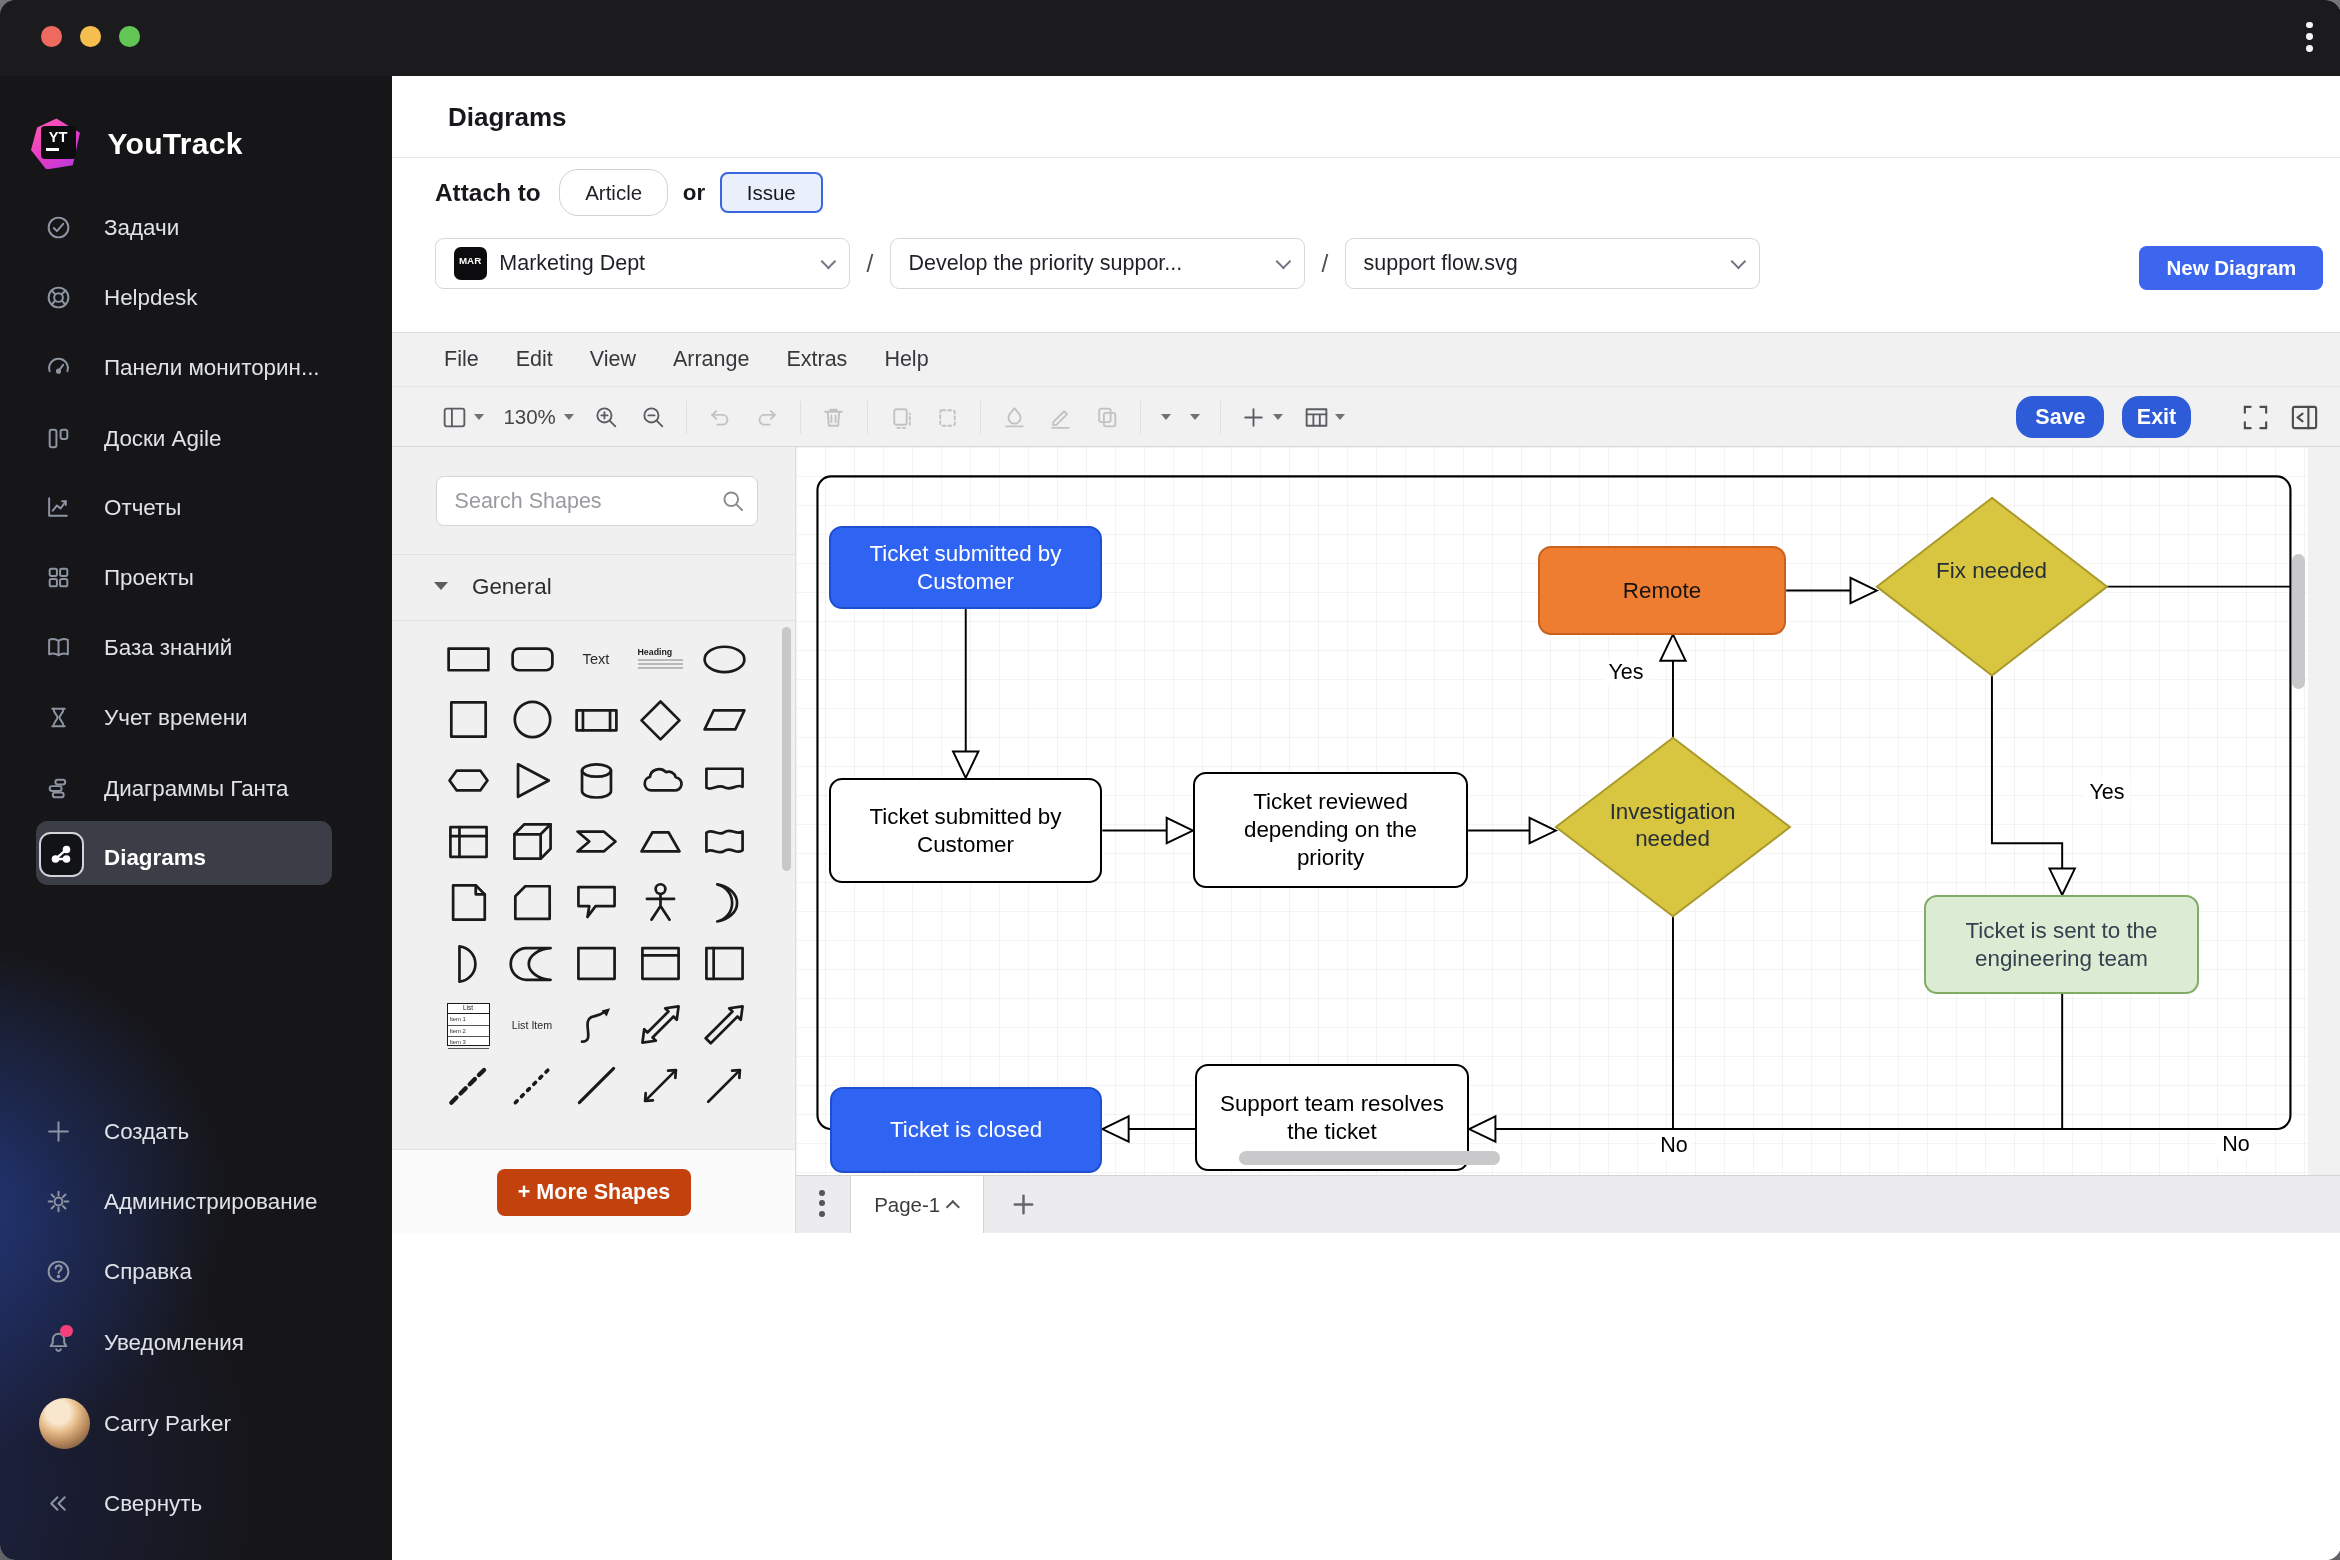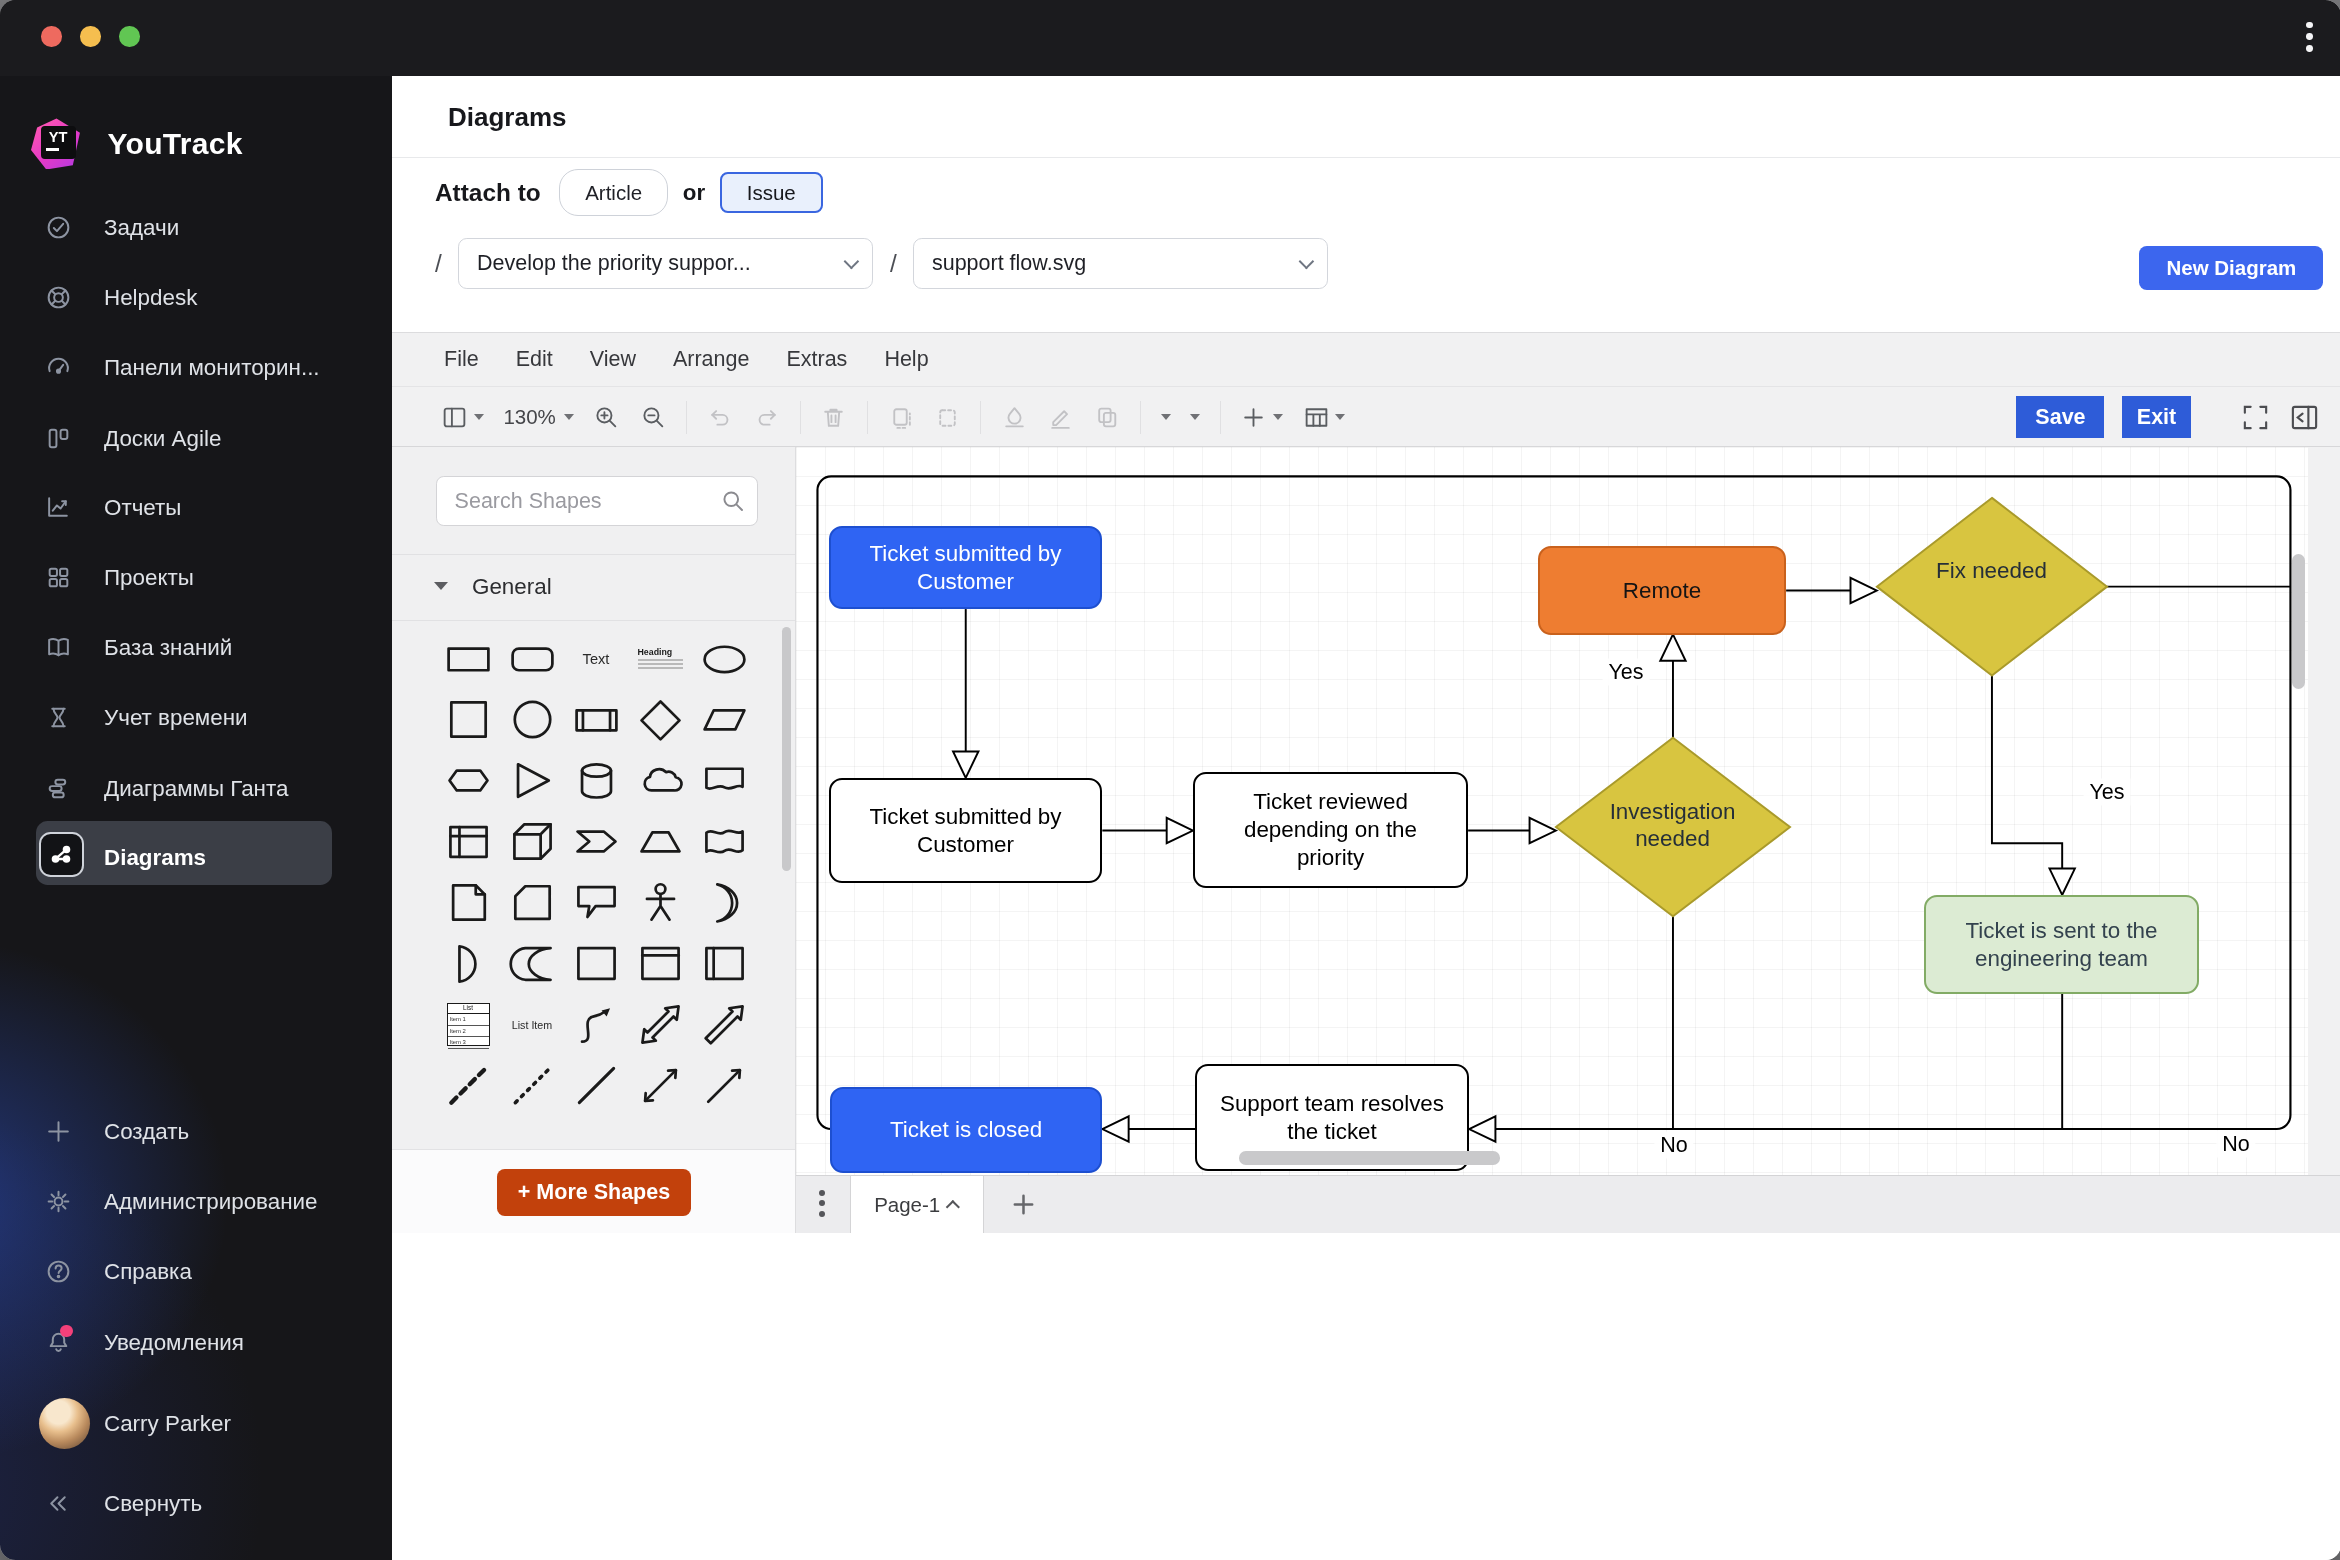--- a/index.html
+++ b/index.html
@@ -82,21 +82,21 @@
   .toolbar { position:absolute; left:0; top:55px; right:0; height:59px; border-bottom:1px solid #d7d7d9;
              display:flex; align-items:center; padding-left:49px; gap:19.5px; }
   .ticon { display:inline-flex; align-items:center; gap:5.9px; cursor:pointer; }
   .ticon svg { width:27px; height:27px; stroke:#5a5d61; fill:none; stroke-width:1.8; stroke-linecap:round; stroke-linejoin:round; }
   .ticon.dis svg { stroke:#c2c2c5; }
   .caret-dn { width:0; height:0; border-left:5.9px solid transparent; border-right:5.9px solid transparent;
               border-top:6.8px solid #707175; display:inline-block; }
   .tzoom { font-size:20.5px; color:#45464a; display:flex; align-items:center; gap:7.8px; cursor:pointer; }
   .tb-sep { width:1px; height:33px; background:#e0e0e2; }
   .toolbar-right { position:absolute; right:21.5px; top:0; height:100%; display:flex; align-items:center; gap:17.6px; }
-  .btn-save, .btn-exit { height:42px; background:#2e5cd8; color:#fff; border:none; border-radius:0;
+  .btn-save, .btn-exit { height:42px; background:#2e5cd8; color:#fff; border:none; border-radius:17px;
                          font-size:21.5px; font-weight:600; cursor:pointer; }
   .btn-save { width:88px; } .btn-exit { width:69px; }
   .wicon { width:31px; height:31px; cursor:pointer; }
   .wicon svg { width:31px; height:31px; stroke:#4c4d51; fill:none; stroke-width:2.2; stroke-linecap:round; }
   .toolbar-right .gap { width:13.7px; }
 
   .ebody { position:absolute; left:0; top:114px; right:0; bottom:0; }
 
   
   .panel { position:absolute; left:0; top:0; width:404px; height:100%; background:#f0f0f1; border-right:1px solid #dddddf;padding-left:7px; }
@@ -310,20 +310,25 @@
     </div>
 
     <div class="attach-row">
       <span class="attach-label">Attach to</span>
       <button class="btn-article">Article</button>
       <span class="or-label">or</span>
       <button class="btn-issue">Issue</button>
     </div>
 
     <div class="path-row">
+      <div class="dd">
+        <span class="mar-badge">MAR</span>
+        <span class="dd-label">Marketing Dept</span>
+        <span class="chev"></span>
+      </div>
       <span class="path-sep">/</span>
       <div class="dd">
         <span class="dd-label">Develop the priority suppor...</span>
         <span class="chev"></span>
       </div>
       <span class="path-sep">/</span>
       <div class="dd">
         <span class="dd-label">support flow.svg</span>
         <span class="chev"></span>
       </div>

